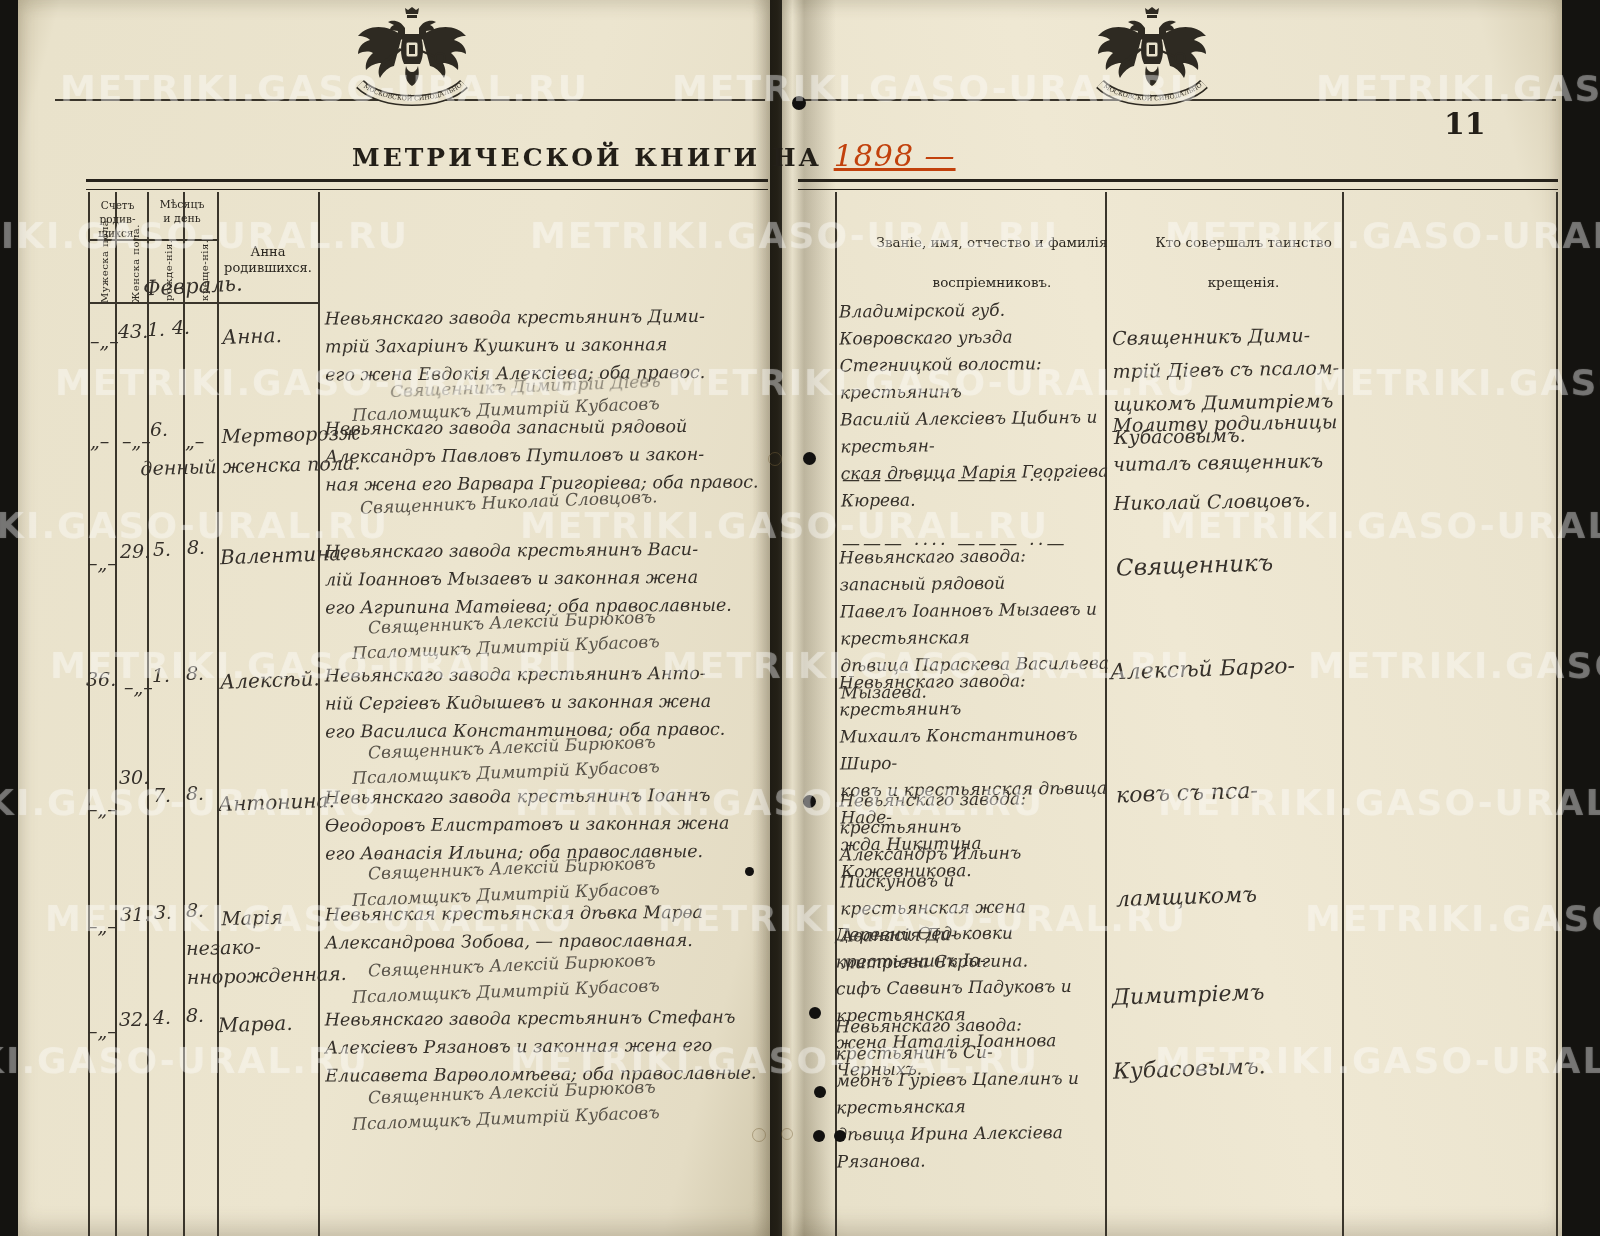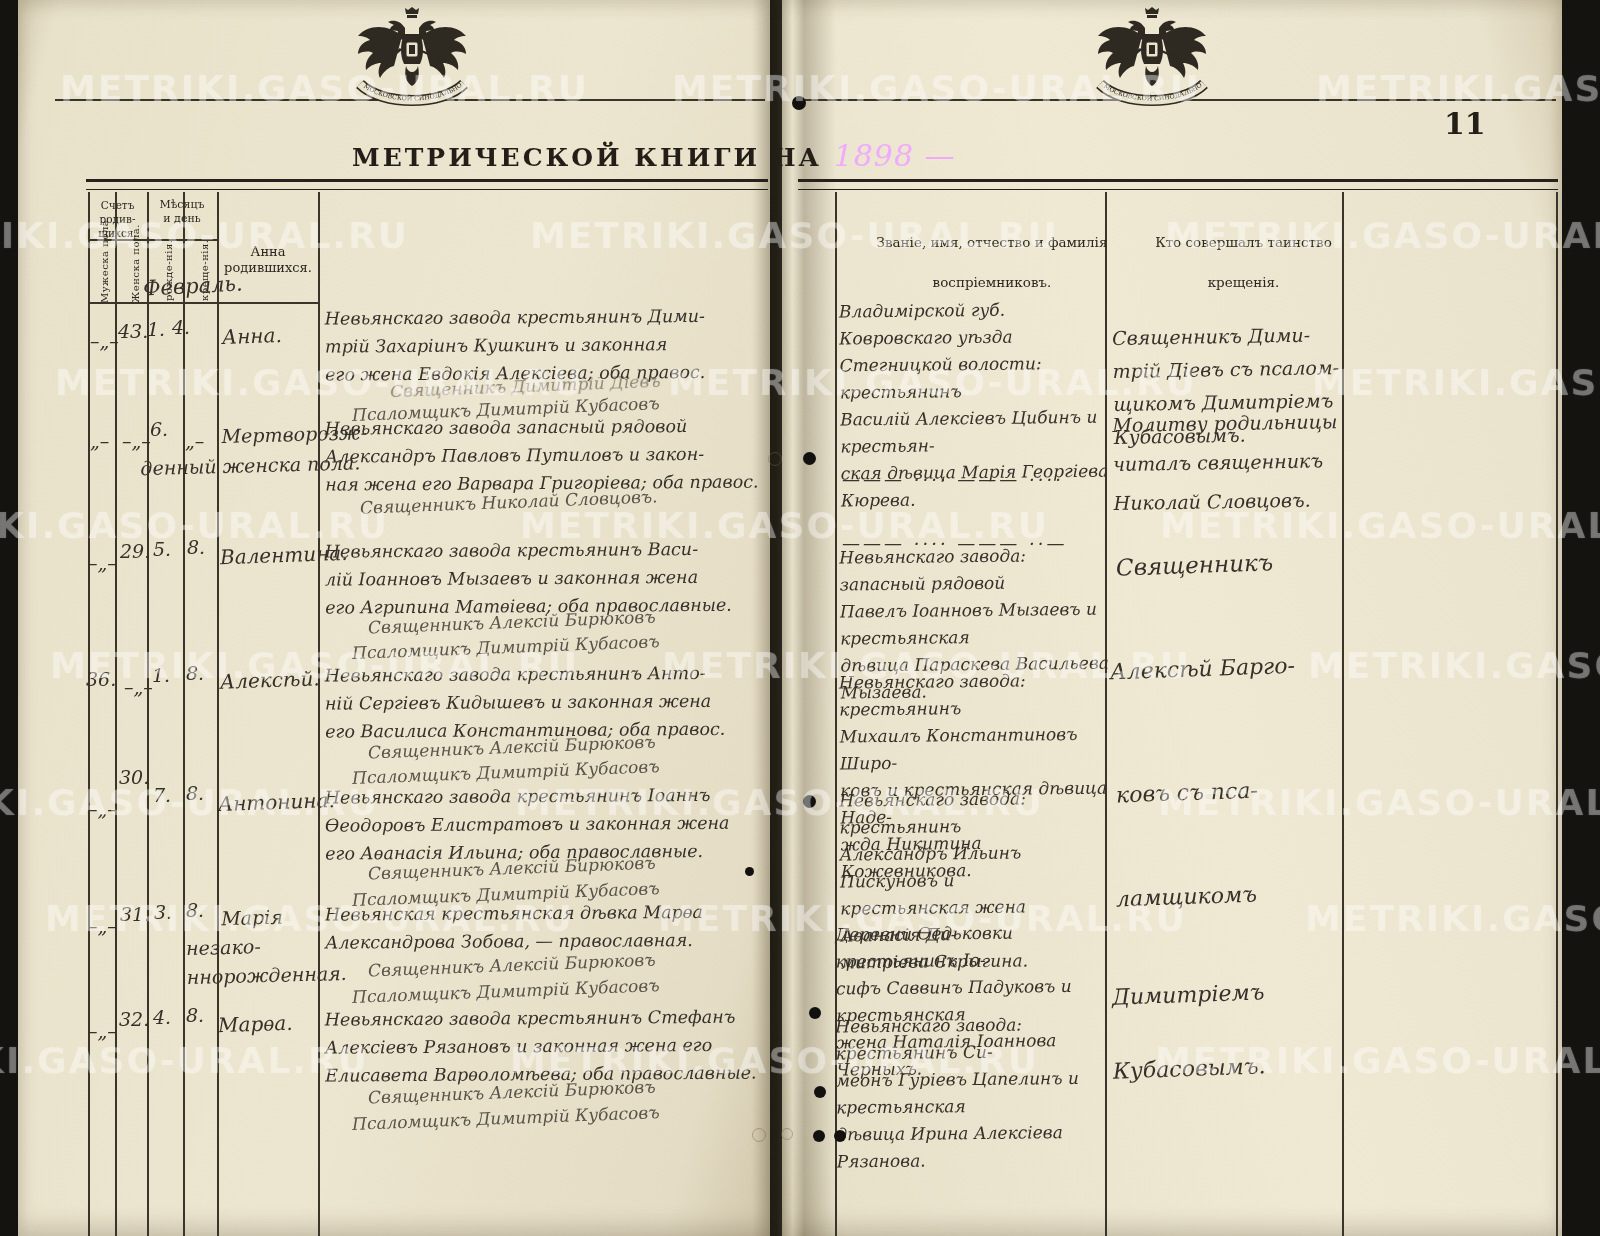--- a/index.html
+++ b/index.html
@@ -36,21 +36,21 @@
   .pre{white-space:pre-line;}
   .num{font-size:19px;}
   .name{font-size:20px;transform:rotate(-2deg);}
   .body-hw{font-size:17.5px;line-height:28px;transform:rotate(-.4deg);}
   .god-hw{font-size:17px;line-height:27px;transform:rotate(-.6deg);}
   .off-hw{font-size:19px;line-height:33px;transform:rotate(-1deg);}
   .frag{font-size:22px;transform:rotate(-2deg);}
   .sign{font-size:17px;opacity:.8;transform:rotate(-2.2deg);white-space:nowrap;}
   .faded{opacity:.5;filter:blur(.3px);}
   .title-print{position:absolute;font-weight:bold;font-size:25px;letter-spacing:3px;color:#231f18;white-space:nowrap;}
-  .title-year{font-style:italic;font-weight:normal;font-size:30px;letter-spacing:1px;color:#f0abfc;}
+  .title-year{font-style:italic;font-weight:normal;font-size:30px;letter-spacing:1px;color:#c2410c;text-decoration:underline;}
   .pagenum{position:absolute;font-weight:bold;font-size:30px;color:#231f18;}
   .wm{
     position:absolute;color:rgba(255,255,255,.34);font-family:"DejaVu Sans",sans-serif;
     font-weight:bold;font-size:36px;letter-spacing:2px;white-space:nowrap;z-index:30;
     text-shadow:0 0 2px rgba(255,255,255,.12);
   }
   .dot{position:absolute;background:#121110;border-radius:50%;z-index:5;}
   .ring{position:absolute;border:1.5px solid rgba(120,100,60,.45);border-radius:50%;z-index:5;}
   .emblem{position:absolute;z-index:2;}
   .dashes{letter-spacing:3px;font-size:18px;}

